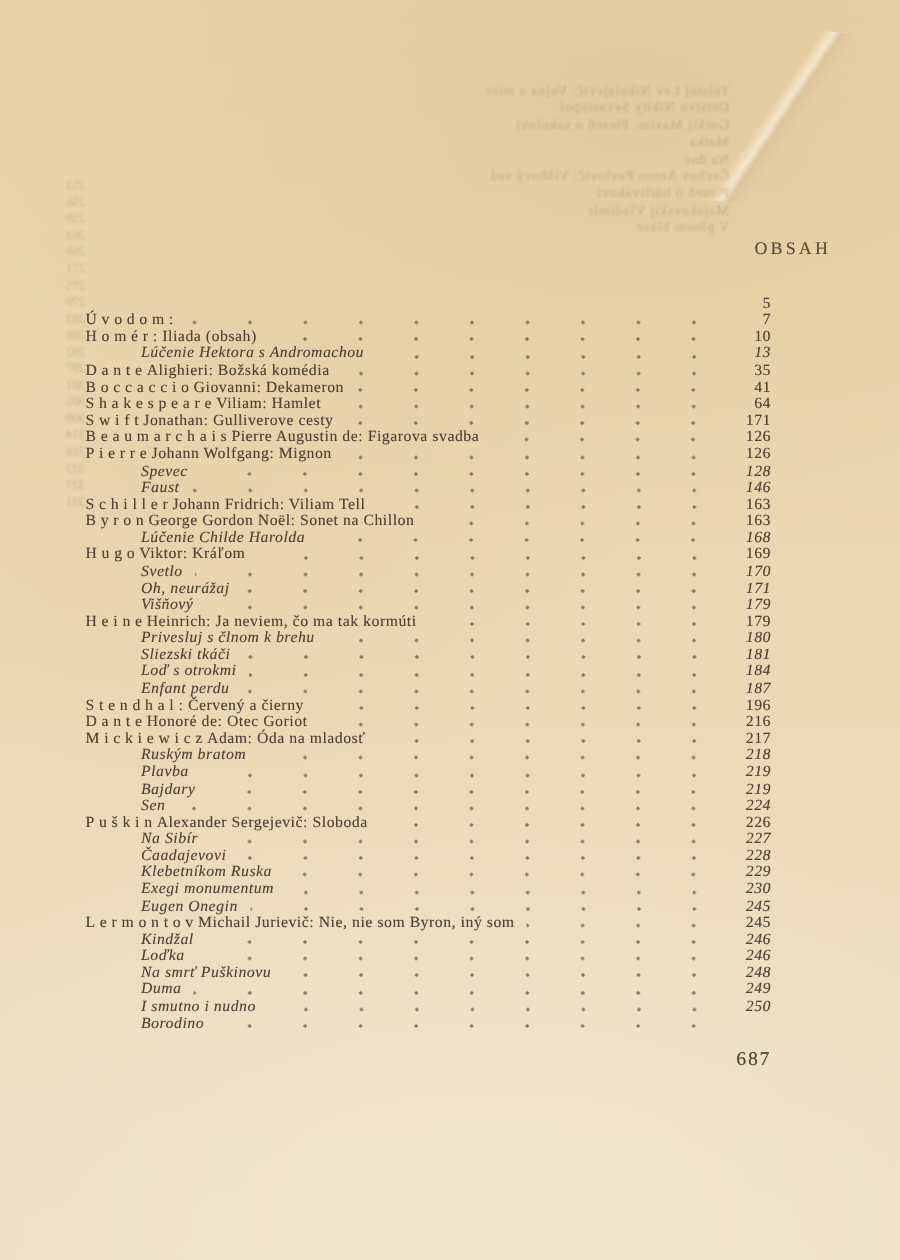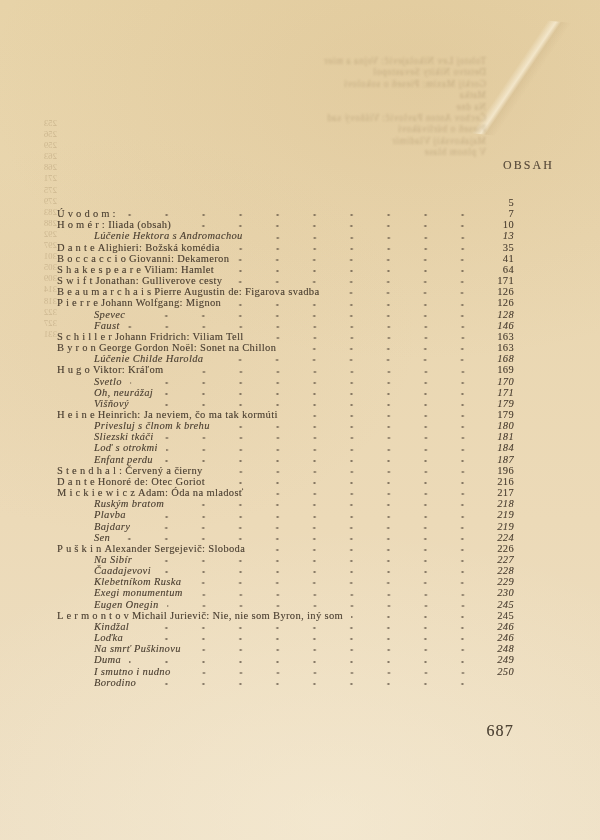--- a/index.html
+++ b/index.html
@@ -56,22 +56,22 @@
   .tx{}
   .leader{
     flex:1;align-self:stretch;margin:0 5px 0 8px;
     background-image:radial-gradient(circle at 50% 50%, rgba(80,68,54,0.66) 0.9px, rgba(80,68,54,0) 1.35px);
     background-size:37px 4px;background-repeat:repeat-x;
     background-position:right 2px bottom 2px;
   }
   .leader.nodots{background:none;}
   .pg{min-width:26px;text-align:right;}
   .folio{
-    position:absolute;top:722px;right:86px;
-    font-size:16px;letter-spacing:1.2px;
+    position:absolute;top:698px;right:86px;
+    font-size:13px;letter-spacing:1.2px;
     color:rgba(73,62,48,0.95);
     text-shadow:0.2px 0.2px 0.3px rgba(73,62,48,0.45);
   }
 </style>
 </head>
 <body>
 
 <div class="paper"></div>
 <div class="crease"></div>
 

